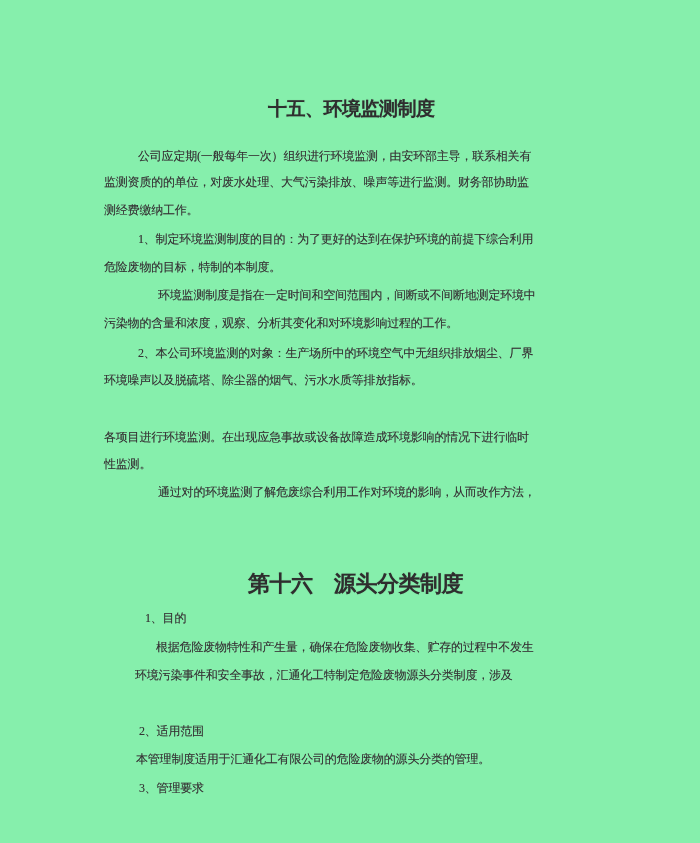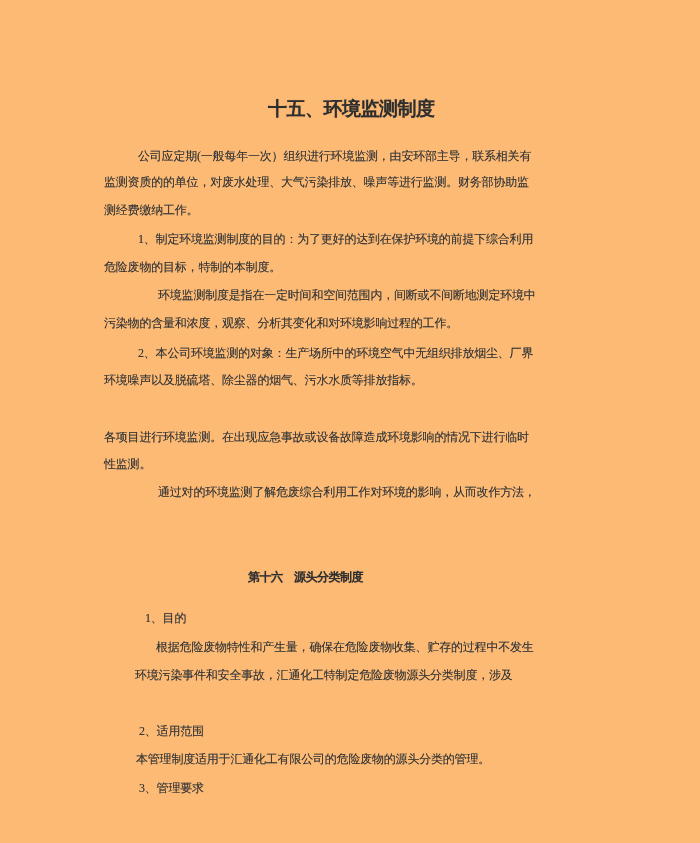--- a/index.html
+++ b/index.html
@@ -4,42 +4,42 @@
   <style>
     html, body {
       margin: 0;
       padding: 0;
       background: #ffffff;
     }
     .page {
       position: relative;
       width: 700px;
       height: 843px;
-      background: #fdba74;
+      background: #86efac;
       overflow: hidden;
       font-family: "Liberation Serif", "DejaVu Serif", serif;
     }
     .doc-title {
       position: absolute;
       margin: 0;
       font-weight: bold;
       color: #2e2e2e;
       white-space: nowrap;
       letter-spacing: -0.5px;
       text-shadow: 0 0 0.7px rgba(70,70,70,0.55);
     }
     .title-15 {
       left: 268px;
       top: 96px;
       font-size: 19px;
     }
     .title-16 {
       left: 248px;
       top: 569px;
-      font-size: 12px;
+      font-size: 22px;
     }
     .line {
       position: absolute;
       font-size: 12px;
       line-height: 15px;
       color: #343434;
       white-space: nowrap;
       letter-spacing: -0.2px;
       text-shadow: 0 0 0.6px rgba(80,80,80,0.55);
     }

